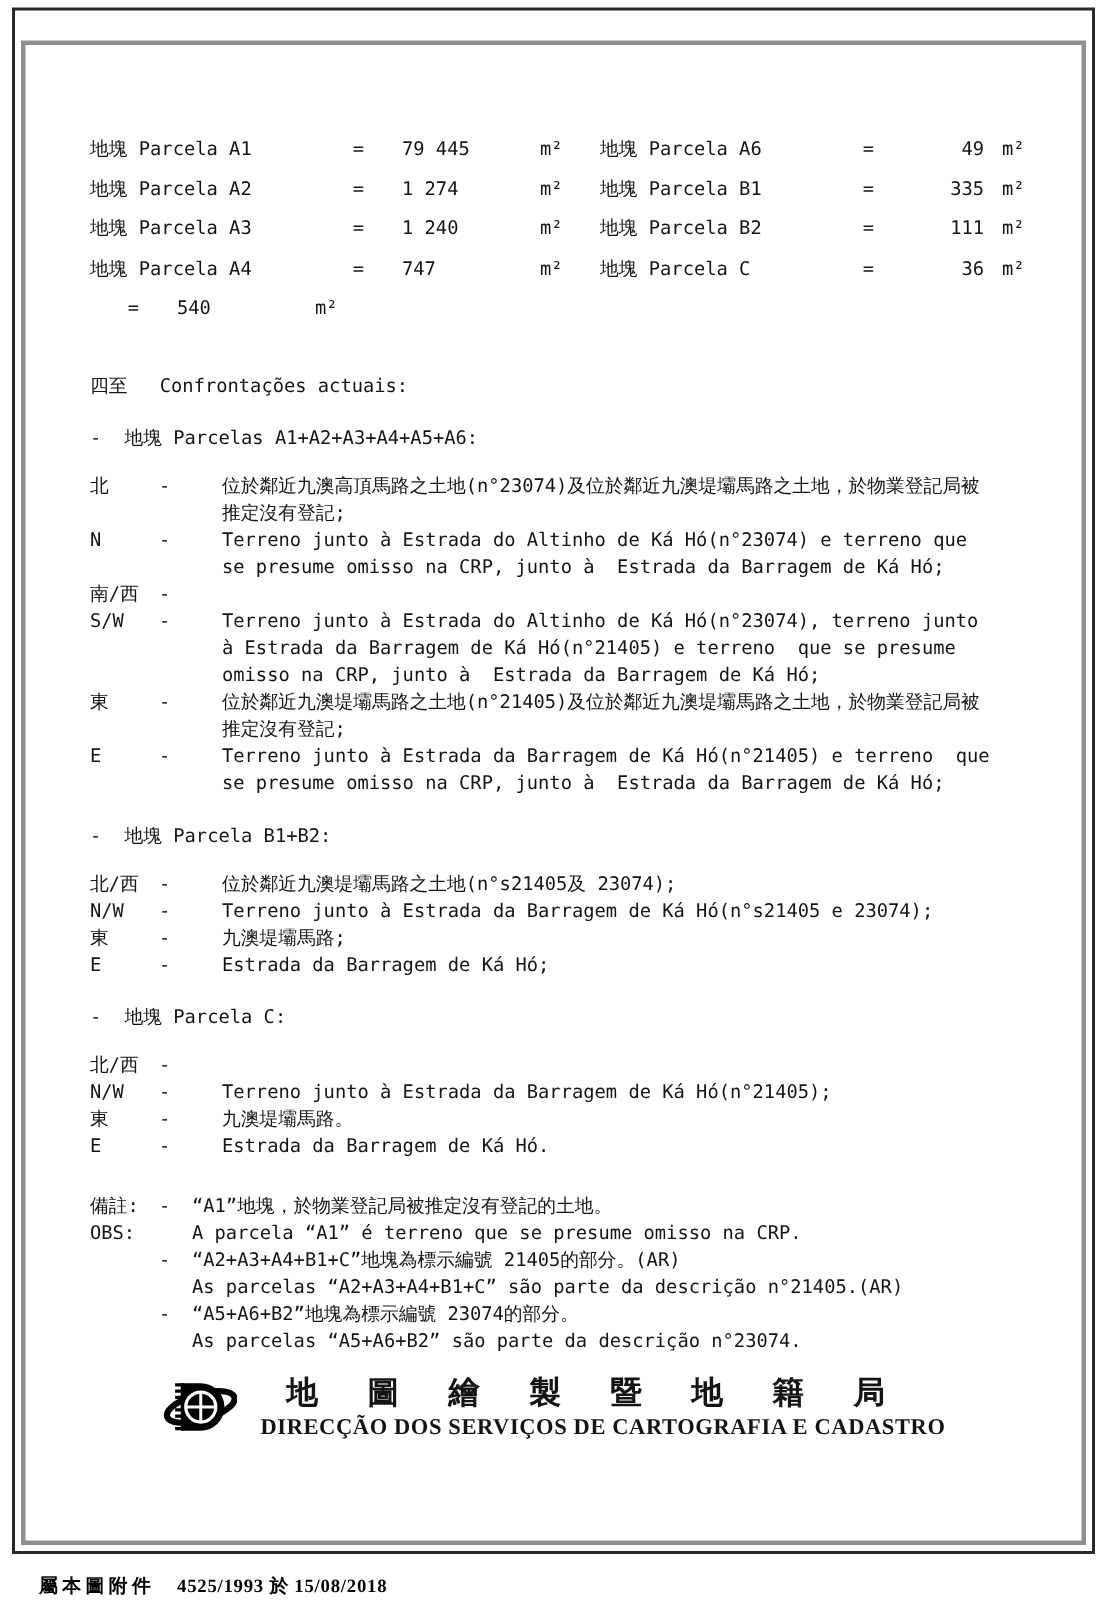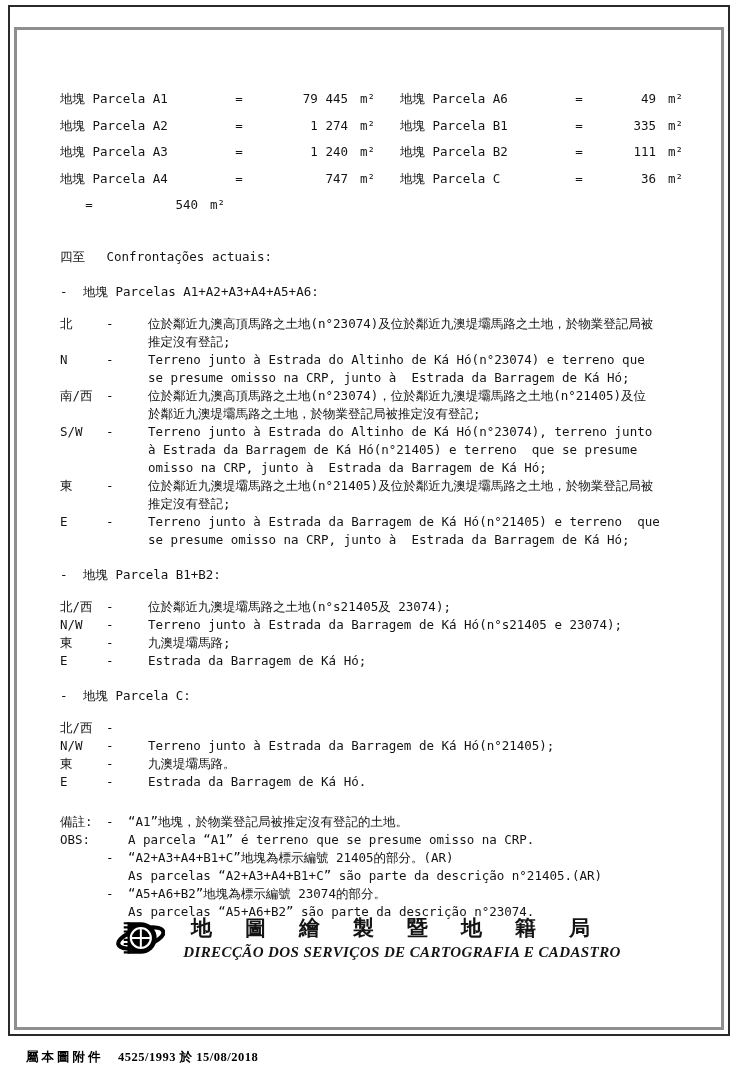--- a/index.html
+++ b/index.html
@@ -21,21 +21,21 @@
     font-size:12.5px;line-height:18px;
   }
   
   .areas{display:flex;margin-bottom:28px;}
   .area-col{display:flex;flex-direction:column;}
   .area-col.left{width:340px;}
   .area-col.right{width:290px;}
   .area-row{display:flex;line-height:26.5px;white-space:pre;}
   .area-label{width:150px;}
   .area-eq{width:58px;text-align:center;}
-  .area-col.left  .area-value{width:80px;text-align:right;}
+  .area-col.left  .area-value{width:80px;}
   .area-col.right .area-value{width:48px;text-align:right;}
   .area-unit{margin-left:12px;}
   
   .confront-heading{margin-bottom:15px;line-height:20px;}
   .confront-heading .zh{margin-right:14px;}
   
   .group{margin-bottom:16px;}
   .group-title{display:flex;line-height:20px;margin:14px 0 13px 0;}
   .group-bullet{width:23px;}
   .entry{display:flex;align-items:flex-start;}
@@ -53,21 +53,21 @@
   }
   .stamp-logo{margin-right:16px;margin-top:2px;}
   .stamp-text{text-align:center;}
   .stamp-zh{
     font-family:"Liberation Serif", serif;font-weight:bold;
     font-size:21px;letter-spacing:33px;line-height:26px;white-space:nowrap;
     margin-left:10px;
   }
   .stamp-pt{
     font-family:"Liberation Serif", serif;font-weight:bold;
-    font-size:15px;letter-spacing:0.4px;line-height:22px;white-space:nowrap;font-style:italic;
+    font-size:15px;letter-spacing:0.4px;line-height:22px;white-space:nowrap;
   }
   
   .footnote{
     position:absolute;left:26px;top:1038px;
     font-family:"Liberation Serif", serif;font-weight:bold;font-size:12.5px;
     line-height:14px;color:#000;
   }
   .fn-row{display:flex;white-space:pre;margin-top:12px;}
   .fn-col1{width:92px;letter-spacing:3px;}
   .fn-ref{letter-spacing:0.5px;}
@@ -174,22 +174,20 @@
             <div class="entry">
               <span class="dir">N</span>
               <span class="dash">-</span>
               <span class="etext">Terreno junto à Estrada do Altinho de Ká Hó(n°23074) e terreno que
 se presume omisso na CRP, junto à  Estrada da Barragem de Ká Hó;</span>
             </div>
 
             <div class="entry">
               <span class="dir">南/西</span>
               <span class="dash">-</span>
-              <span class="etext">位於鄰近九澳高頂馬路之土地(n°23074)，位於鄰近九澳堤壩馬路之土地(n°21405)及位
-於鄰近九澳堤壩馬路之土地，於物業登記局被推定沒有登記;</span>
             </div>
 
             <div class="entry">
               <span class="dir">S/W</span>
               <span class="dash">-</span>
               <span class="etext">Terreno junto à Estrada do Altinho de Ká Hó(n°23074), terreno junto
 à Estrada da Barragem de Ká Hó(n°21405) e terreno  que se presume
 omisso na CRP, junto à  Estrada da Barragem de Ká Hó;</span>
             </div>
 

